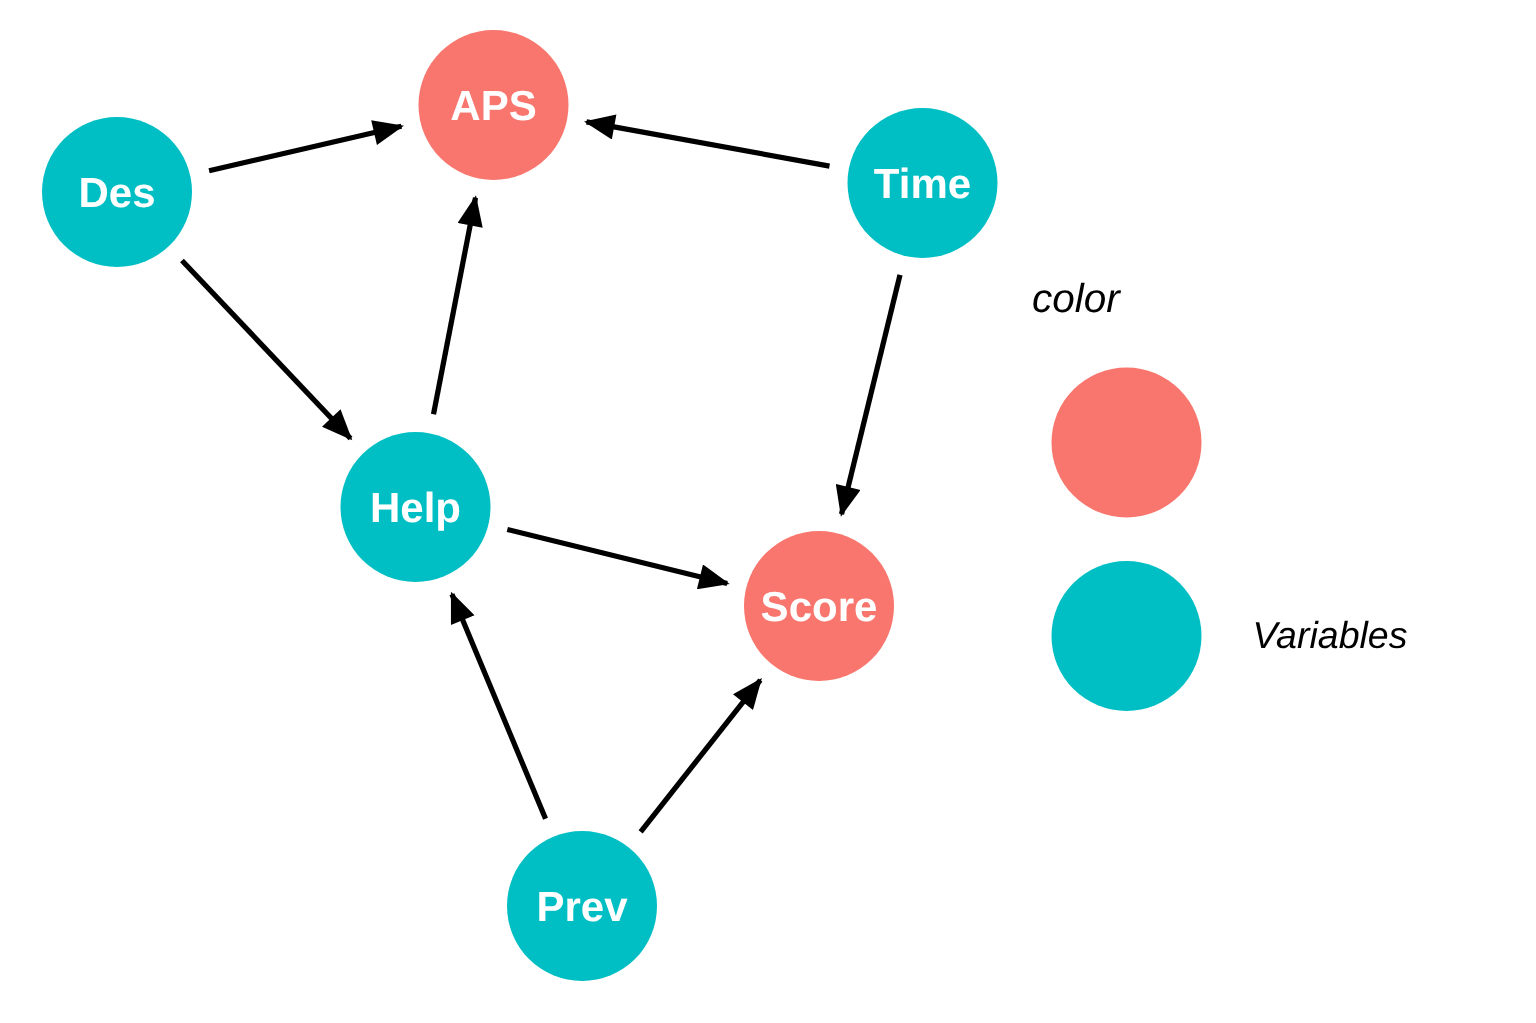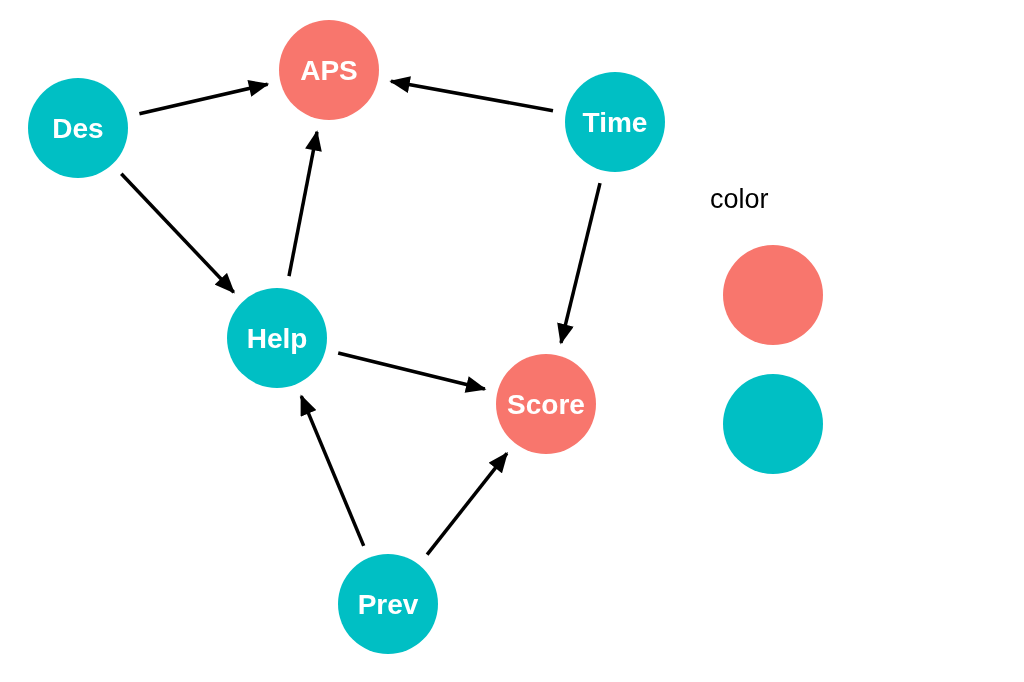--- a/index.html
+++ b/index.html
@@ -20,25 +20,26 @@
     left: 0;
     top: 0;
   }
   .node-label-text {
     font-family: "Liberation Sans", "DejaVu Sans", sans-serif;
     font-weight: bold;
     font-size: 28px;
   }
   .legend {
     position: absolute;
-    left: 710px;
+    left: 688px;
     top: 184px;
     display: flex;
     flex-direction: column;
     align-items: flex-start;
+    font-style: italic;
   }
   .legend-title {
     font-size: 27px;
     color: #000000;
     line-height: 1.15;
     margin: 0 0 30px 0;
   }
   .legend-item {
     display: flex;
     align-items: center;
@@ -105,15 +106,16 @@
 
   <div class="legend">
     <div class="legend-title">color</div>
 
     <div class="legend-item">
       <span class="swatch" id="swatch-0" style="background: rgb(248, 118, 109);"></span>
     </div>
 
     <div class="legend-item">
       <span class="swatch" id="swatch-1" style="background: rgb(0, 191, 196);"></span>
+      <span class="legend-label">Variables</span>
     </div>
   </div>
 </div>
 
 </body></html>

